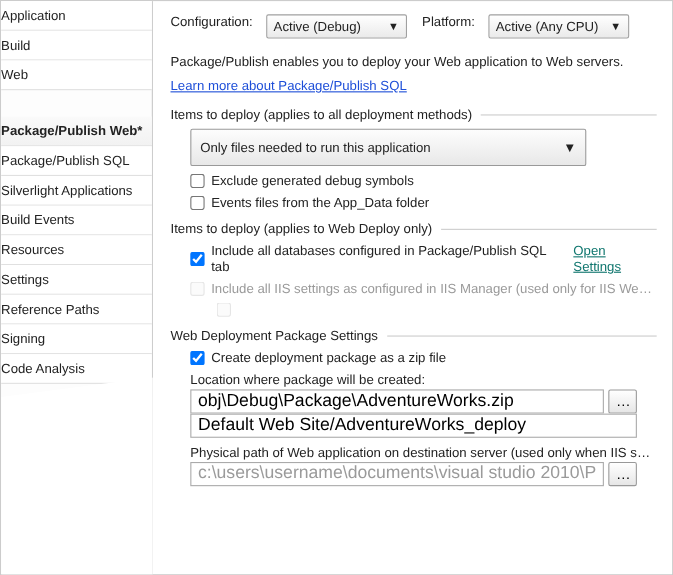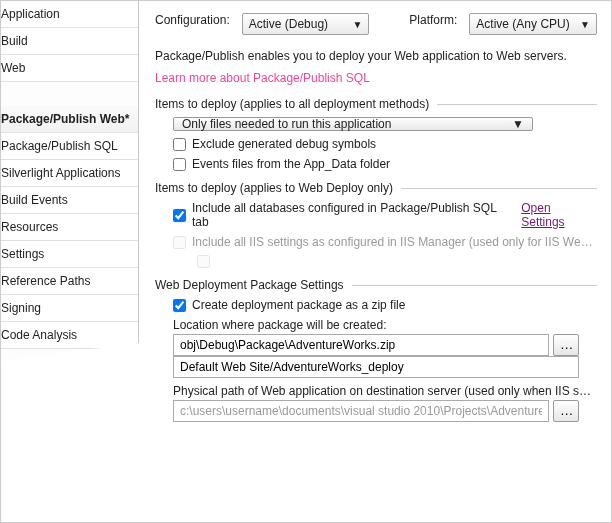--- a/index.html
+++ b/index.html
@@ -60,53 +60,53 @@
     background: linear-gradient(#fff, #eaeaea);
     padding: 2px 6px;
     height: 22px;
     border-radius: 2px;
     cursor: pointer;
     font-size: 12px;
   }
   .dropdown .caret { margin-left: 10px; font-size: 10px; }
   .dropdown.wide { width: 128px; }
   .descline { line-height: 1.5; margin-bottom: 4px;}
-  a.link { color: #ec4899; cursor: pointer; }
+  a.link { color: #1d4ed8; text-decoration: underline; cursor: pointer; }
   .section-header {
     display: flex;
     align-items: center;
     margin: 10px 0 6px 0;
     gap: 8px;
     white-space: nowrap;
   }
   .section-header .rule { flex: 1; height: 1px; background: #ccc; }
   .field-block { margin-left: 18px; }
   .select-full {
     display: flex;
     align-items: center;
     justify-content: space-between;
     border: 1px solid #999;
     background: linear-gradient(#fdfdfd, #e8e8e8);
     padding: 3px 8px;
     border-radius: 2px;
     width: 360px;
-    height: 14px;
+    height: 34px;
     cursor: pointer;
   }
   .check-row { display: flex; align-items: center; gap: 6px; margin: 6px 0; }
   .check-row input[type="checkbox"] { margin: 0; width: 13px; height: 13px; }
   .check-row.disabled { color: #9a9a9a; }
   .check-row.disabled input[type="checkbox"] { opacity: 0.55; }
-  .check-row .rhslink { margin-left: auto; color:#701a75; text-decoration: underline; cursor:pointer;}
+  .check-row .rhslink { margin-left: auto; color:#0f766e; text-decoration: underline; cursor:pointer;}
   .label-line { margin: 6px 0 2px 0; }
   .input-row { display: flex; align-items: center; gap: 4px; }
   input[type="text"] {
     border: 1px solid #aaa;
     padding: 3px 6px;
-    font-size: 12px;
+    font-size: 16px;
     font-family: inherit;
     height: 22px;
     width: 376px;
   }
   input[type="text"].disabled { color: #9a9a9a; background: #fff; }
   .browse-btn {
     width: 26px; height: 22px;
     border: 1px solid #999;
     background: linear-gradient(#fff,#e6e6e6);
     border-radius: 2px;
@@ -137,21 +137,21 @@
   </div>
 
   <div class="main">
 
     <div class="config-row">
       <span>Configuration:</span>
       <div class="dropdown wide">
         <span>Active (Debug)</span>
         <span class="caret">▼</span>
       </div>
-      <span style="margin-left:28px">Platform:</span>
+      <span style="margin-left:2px">Platform:</span>
       <div class="dropdown wide">
         <span>Active (Any CPU)</span>
         <span class="caret">▼</span>
       </div>
     </div>
 
     <div class="descline">Package/Publish enables you to deploy your Web application to Web servers.</div>
     <div class="descline"><a class="link">Learn more about Package/Publish SQL</a></div>
 
     <div class="section-header">

